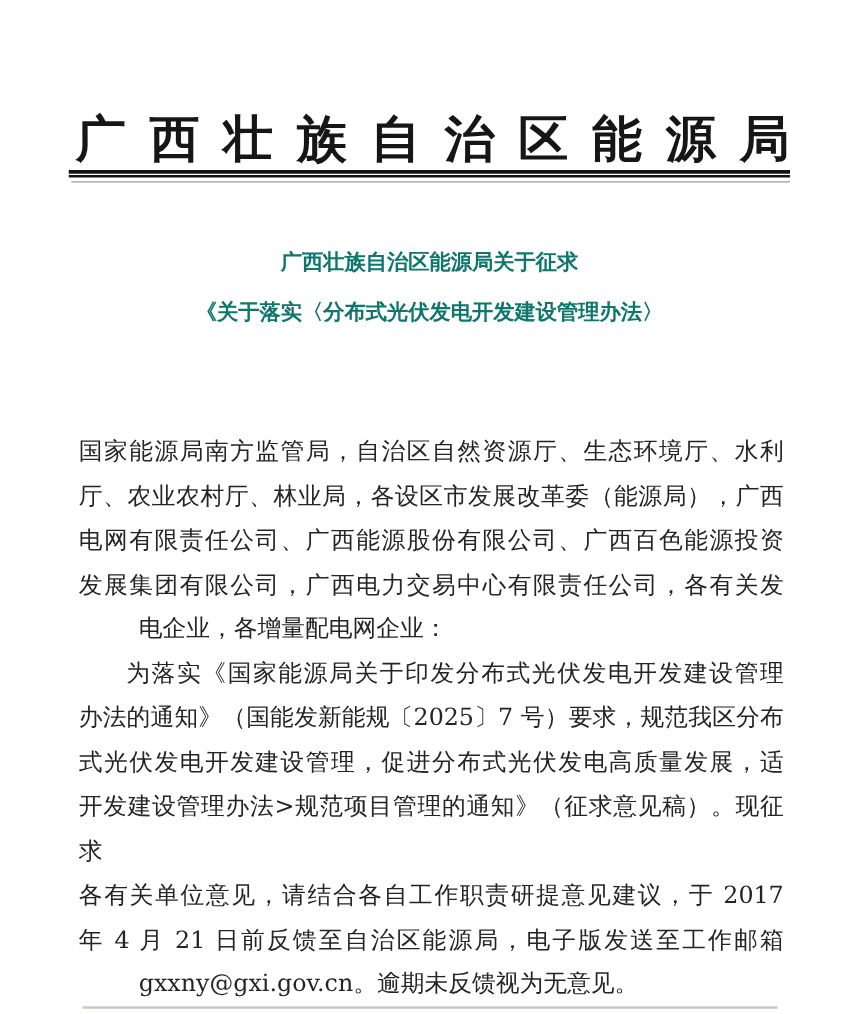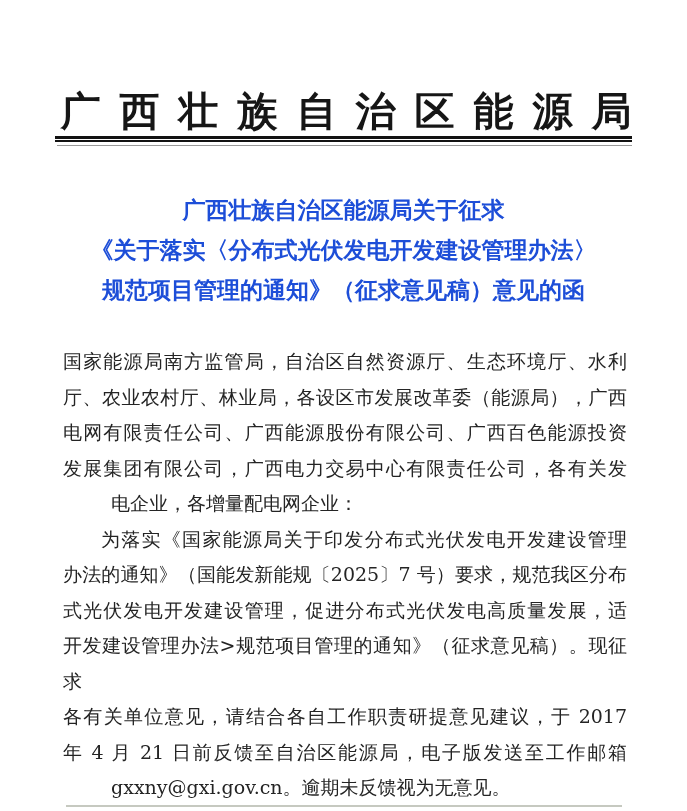--- a/index.html
+++ b/index.html
@@ -50,23 +50,23 @@
     background: #9a9a9a;
   }
   
   .doc-title {
     position: absolute;
     top: 190px;
     left: 0;
     width: 100%;
     text-align: center;
     font-weight: bold;
-    font-size: 23px;
+    font-size: 17px;
     line-height: 40px;
-    color: #1d4ed8;
+    color: #0f766e;
   }
   
   .body-text {
     position: absolute;
     top: 344px;
     left: 63px;
     width: 564px;
     font-size: 19px;
     line-height: 35.5px;
     color: #242424;
@@ -99,21 +99,20 @@
 <div class="page">
 
   <div class="letterhead">广西壮族自治区能源局</div>
 
   <div class="rule-double"></div>
   <div class="rule-thin"></div>
 
   <div class="doc-title">
     <div>广西壮族自治区能源局关于征求</div>
     <div>《关于落实〈分布式光伏发电开发建设管理办法〉</div>
-    <div>规范项目管理的通知》（征求意见稿）意见的函</div>
   </div>
 
   <div class="body-text">
 
     <div>
       <div class="bline">国家能源局南方监管局，自治区自然资源厅、生态环境厅、水利</div>
       <div class="bline">厅、农业农村厅、林业局，各设区市发展改革委（能源局），广西</div>
       <div class="bline">电网有限责任公司、广西能源股份有限公司、广西百色能源投资</div>
       <div class="bline">发展集团有限公司，广西电力交易中心有限责任公司，各有关发</div>
       <div class="bline last">电企业，各增量配电网企业：</div>

